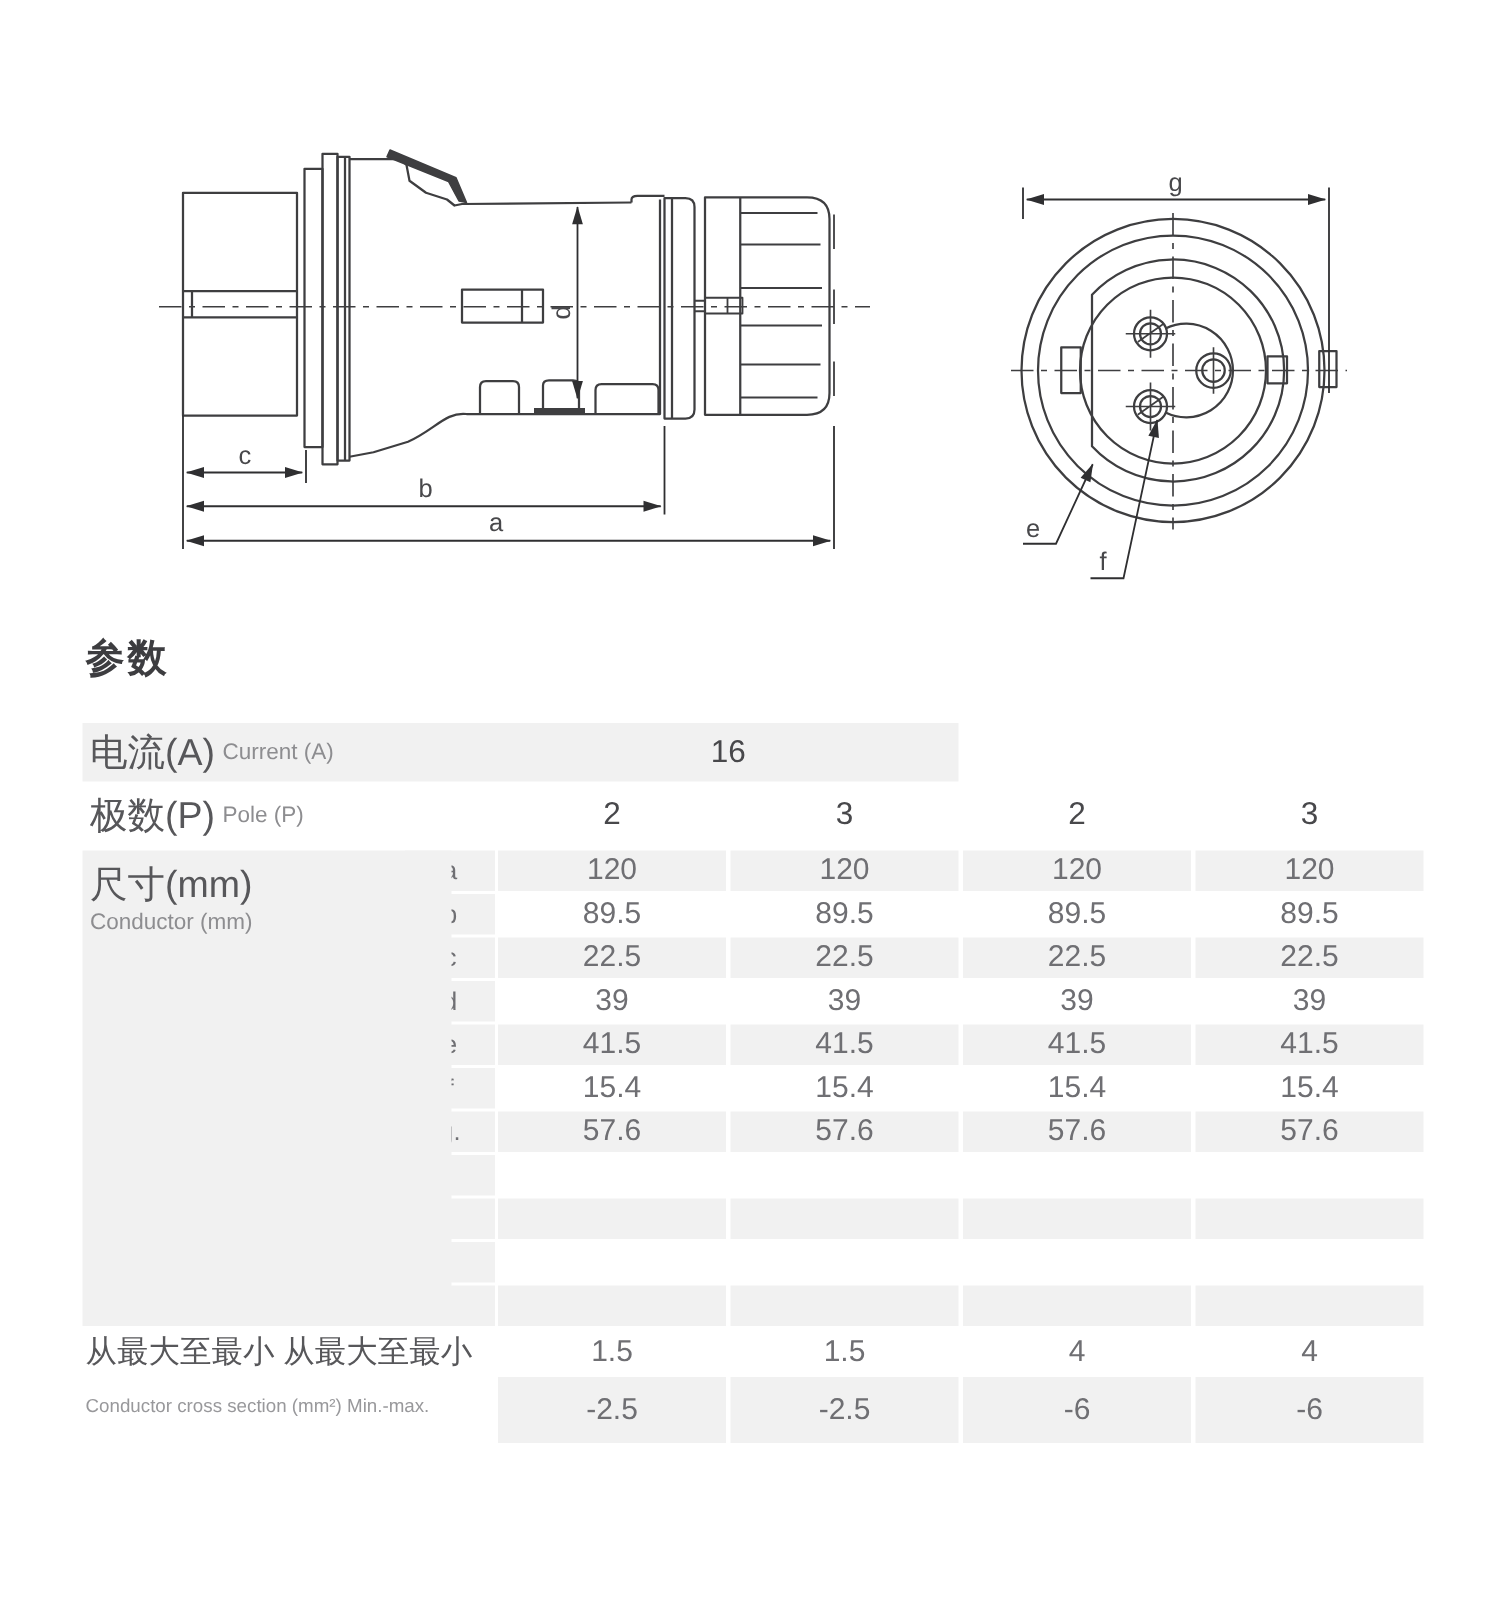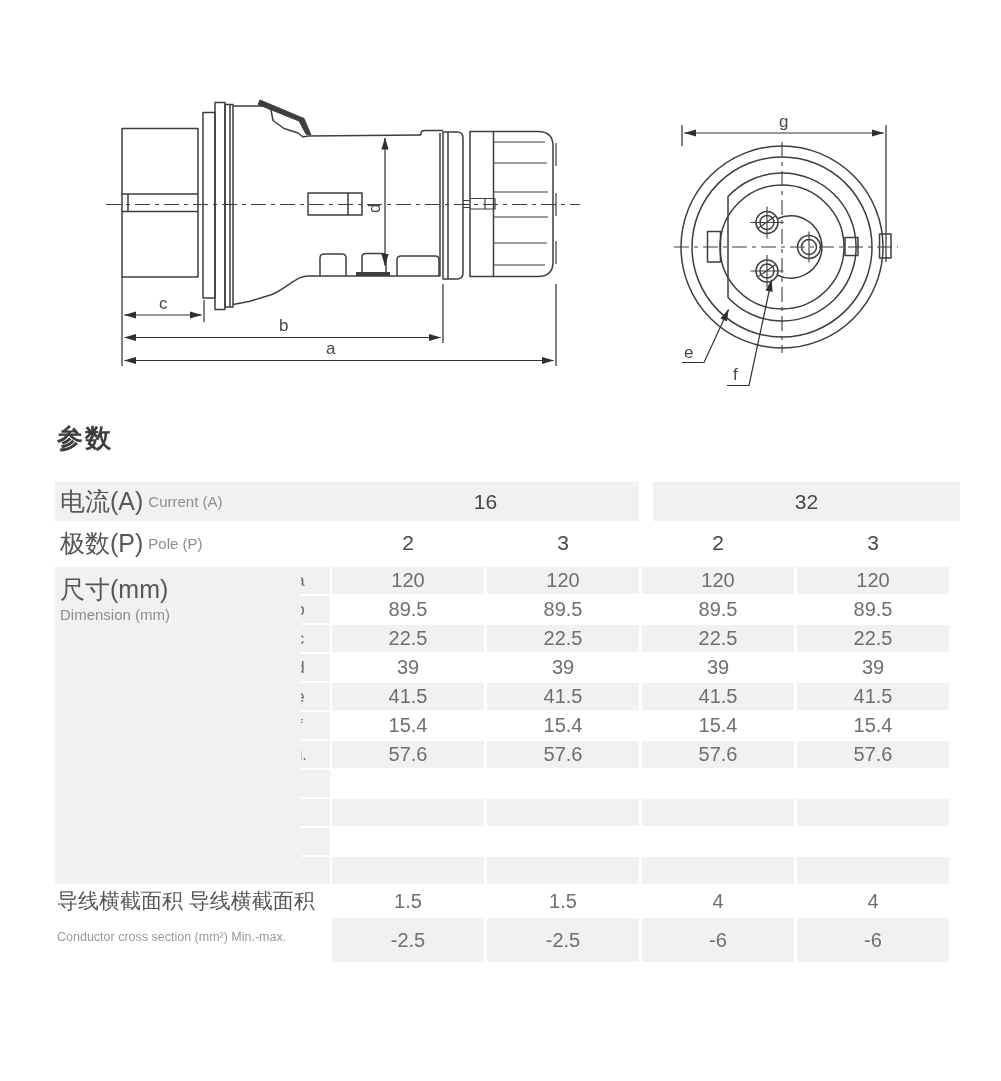--- a/index.html
+++ b/index.html
@@ -145,35 +145,34 @@
   <text x="684" y="358">e</text>
   <text x="733" y="380">f</text>
 </svg>
 
 <div id="page-title">参数</div>
 
 <div id="param-table">
 
   <div id="dim-label">
     <span class="zh">尺寸(mm)</span>
-    <span class="en-block">Dimension (mm)</span>
+    <span class="en-block">Conductor (mm)</span>
   </div>
 
   <div id="cond-label">
-    <div class="zh2">导线横截面积 导线横截面积</div>
+    <div class="zh2">从最大至最小 从最大至最小</div>
     <div class="en2">Conductor cross section (mm²) Min.-max.</div>
   </div>
 
   <div class="trow r-current">
     <div class="cell lab g">
       <span class="zh">电流(A)</span>
       <span class="en">Current (A)</span>
     </div>
     <div class="cell v2 g big">16</div>
-    <div class="cell v2 g big">32</div>
   </div>
 
   <div class="trow r-pole">
     <div class="cell lab">
       <span class="zh">极数(P)</span>
       <span class="en">Pole (P)</span>
     </div>
     <div class="cell v big">2</div>
     <div class="cell v big">3</div>
     <div class="cell v big">2</div>

